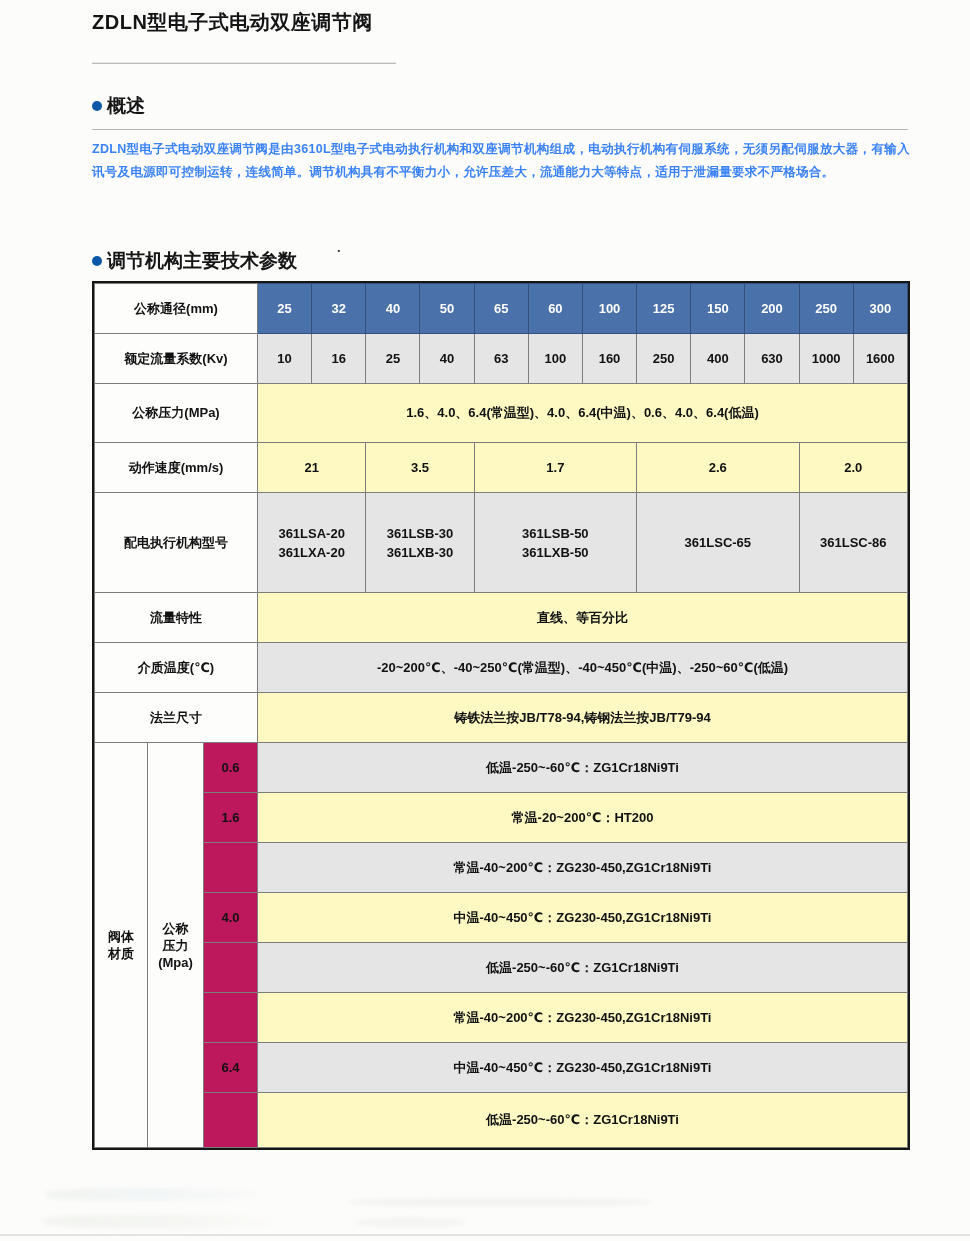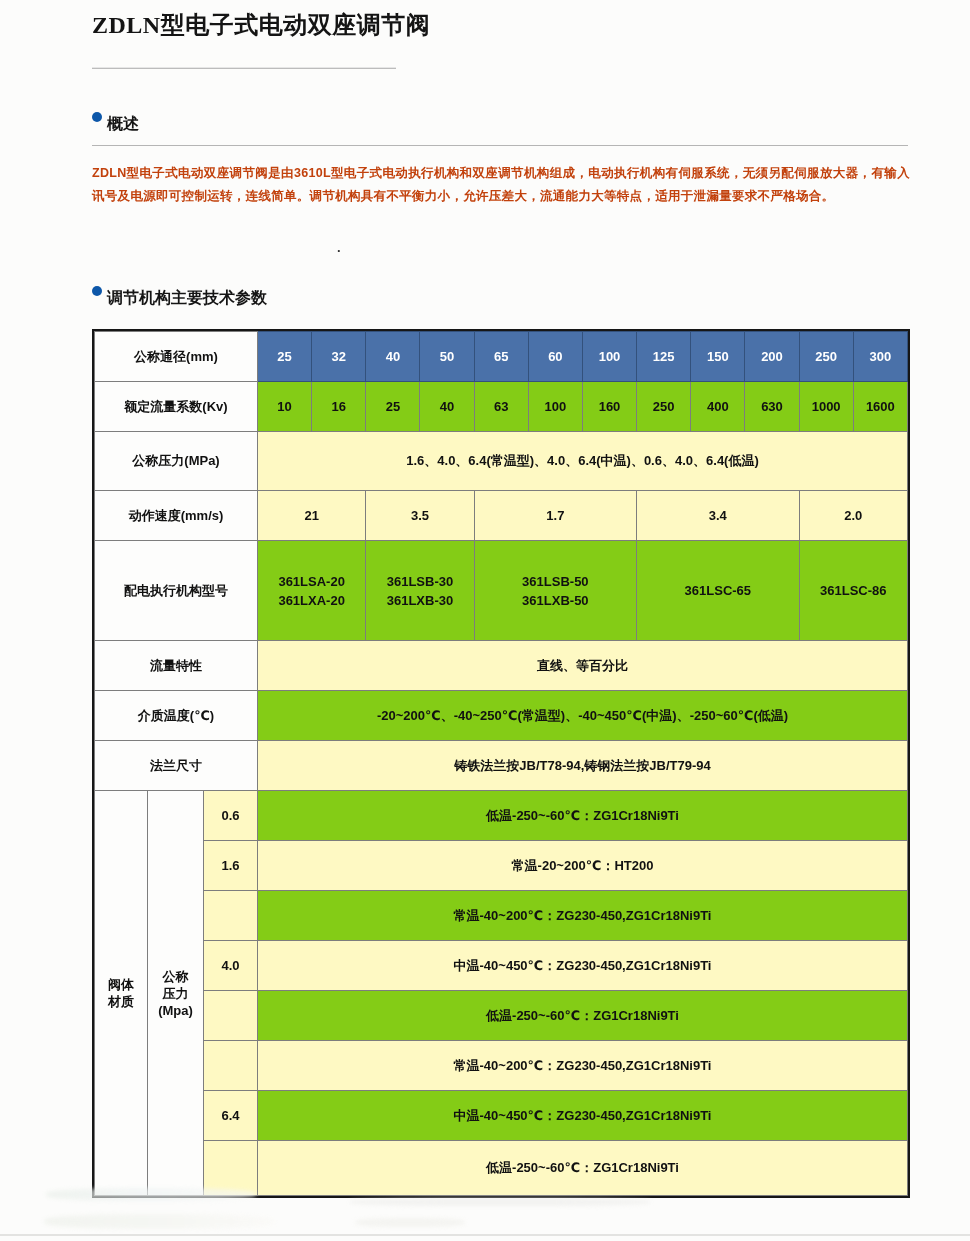--- a/index.html
+++ b/index.html
@@ -5,53 +5,53 @@
   * { margin:0; padding:0; box-sizing:border-box; }
   html,body { background:#ffffff; }
   .page {
     position:relative; width:970px; height:1241px;
     background:#fcfcfb; overflow:hidden;
     font-family:"Liberation Sans","DejaVu Sans",sans-serif;
     color:#161616;
   }
   .content { padding-left:92px; padding-top:9px; width:910px; }
 
-  .doc-title { font-size:24px; font-weight:bold; letter-spacing:0.5px; color:#141414;font-family:Liberation Serif, serif; }
+  .doc-title { font-size:20px; font-weight:bold; letter-spacing:0.5px; color:#141414; }
   .title-underline { margin-top:26px; width:304px; height:2px; background:#bcbcbc; border-top:1px solid #e6e6e6; }
 
   .section-header { margin-top:29px; display:flex; align-items:center; }
   .section-header.second { margin-top:64px; }
   .bullet { width:10px; height:10px; border-radius:50%; background:#0d57a9; margin-right:5px; flex:0 0 auto; }
-  .section-label { font-size:16px; font-weight:bold; color:#151515;margin-top:16px; }
+  .section-label { font-size:19px; font-weight:bold; color:#151515; }
 
   .divider { margin-top:10px; width:816px; height:1px; background:#b5b5b5; }
 
   .overview-text {
-    margin-top:16px; width:818px;
+    margin-top:8px; width:818px;
     font-size:12.5px; font-weight:bold; line-height:23px;
-    color:#c2410c; text-align:justify; letter-spacing:0.3px;
+    color:#3b82f6; text-align:justify; letter-spacing:0.3px;
   }
 
   .stray-dot { position:absolute; left:337px; top:240px; font-size:13px; font-weight:bold; color:#333; }
 
-  .table-wrap { margin-top:20px; width:818px; border:2px solid #161616; background:#fdfdfc; }
+  .table-wrap { margin-top:7px; width:818px; border:2px solid #161616; background:#fdfdfc; }
   table { border-collapse:collapse; table-layout:fixed; width:100%; }
   .bottom-table { margin-top:-1px; }
   td {
     border:1px solid #7d7d7d;
     text-align:center; vertical-align:middle;
     font-size:13px; font-weight:bold; color:#111;
     padding:0 4px; overflow:hidden;
   }
   tr.r49 { height:59px; } tr.r50 { height:50px; } tr.r55 { height:55px; } tr.r100 { height:100px;padding-left:47px; }
   td.lbl { background:#fdfdfc; }
   tr.hdr td.v { background:#4a71a9; color:#ffffff; border-color:#33517c; }
-  tr.white td.v { background:#84cc16; }
+  tr.white td.v { background:#e5e5e5; }
   tr.blue td.v { background:#fef9c3; }
-  td.pcell { background:#fef9c3; }
+  td.pcell { background:#be185d; }
   .cell-line { display:block; line-height:19px; }
   .vlbl span { display:block; line-height:17px; }
 
   .artifact { position:absolute; opacity:0.65; filter:blur(2px); border-radius:40%; }
   .artifact.a1 { left:46px;  top:1188px; width:210px; height:13px; background:linear-gradient(90deg,#e9efe9,#eef3f4,#f7f8f6); }
   .artifact.a2 { left:350px; top:1198px; width:300px; height:8px;  background:#ededeb; }
   .artifact.a3 { left:44px;  top:1214px; width:230px; height:15px; background:linear-gradient(90deg,#edf0ea,#f2f4ef,#faf9f6); }
   .artifact.a4 { left:355px; top:1218px; width:110px; height:9px;  background:#f0f0ec; }
   .bottom-rule { position:absolute; left:0; top:1234px; width:970px; height:2px; background:#e3e3e1; }
 </style>
@@ -127,21 +127,21 @@
           </tr>
           <tr class="r49 blue">
             <td class="lbl">公称压力(MPa)</td>
             <td class="v" colspan="12">1.6、4.0、6.4(常温型)、4.0、6.4(中温)、0.6、4.0、6.4(低温)</td>
           </tr>
           <tr class="r50 blue">
             <td class="lbl">动作速度(mm/s)</td>
             <td class="v" colspan="2">21</td>
             <td class="v" colspan="2">3.5</td>
             <td class="v" colspan="3">1.7</td>
-            <td class="v" colspan="3">3.4</td>
+            <td class="v" colspan="3">2.6</td>
             <td class="v" colspan="2">2.0</td>
           </tr>
           <tr class="r100 white">
             <td class="lbl">配电执行机构型号</td>
             <td class="v" colspan="2">
               <span class="cell-line">361LSA-20</span>
               <span class="cell-line">361LXA-20</span>
             </td>
             <td class="v" colspan="2">
               <span class="cell-line">361LSB-30</span>

